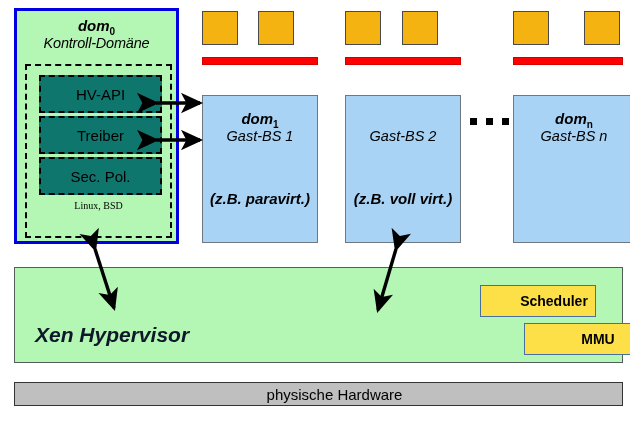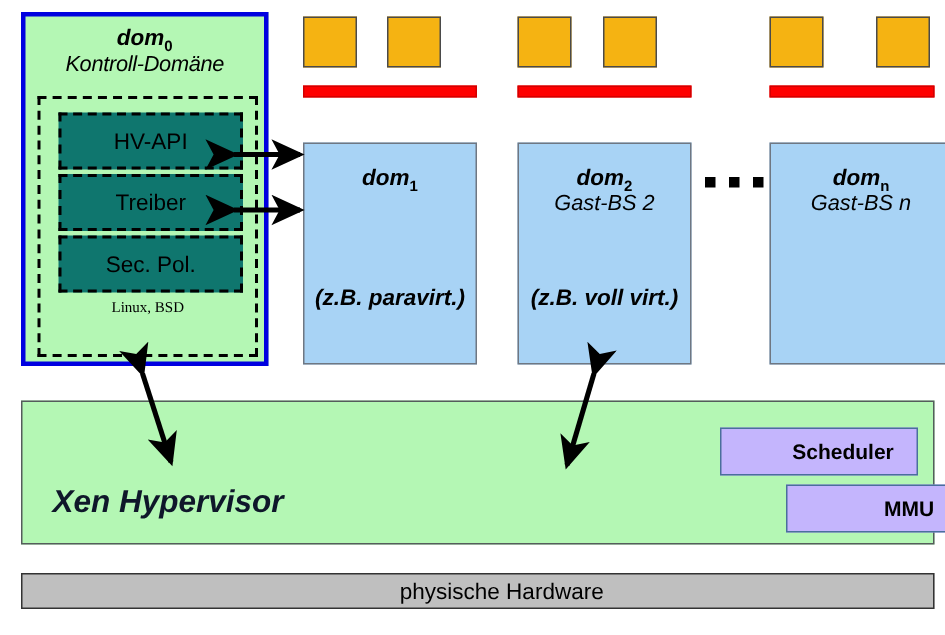--- a/index.html
+++ b/index.html
@@ -91,22 +91,22 @@
   
   .hv{
     left:14px;top:267px;width:609px;height:96px;
     background:#b4f7b4;border:1px solid #555c5c;
   }
   .hv-label{
     position:absolute;left:20px;top:55px;
     font-weight:bold;font-style:italic;font-size:21px;color:#0f172a;
   }
   .hv-mod{
-    background:#c4b5fd;border:1px solid #4a6f9c;
-    left:480px;width:132px;height:32px;
+    background:#fde047;border:1px solid #4a6f9c;
+    left:480px;width:116px;height:32px;
     display:flex;align-items:center;justify-content:center;
     font-weight:bold;font-size:14px;color:#000;
   }
   .hv-mod.m1{top:285px;}
   .hv-mod.m2{top:323px;margin-left:44px;}
 
   
   .hw{
     left:14px;top:382px;width:609px;height:24px;
     background:#bfbfbf;border:1px solid #333;
@@ -140,25 +140,25 @@
     <div class="dashed-outer">
       <div class="dash-box b1">HV-API</div>
       <div class="dash-box b2">Treiber</div>
       <div class="dash-box b3">Sec. Pol.</div>
       <div class="os-label">Linux, BSD</div>
     </div>
   </div>
 
   <div class="abs guest g1">
     <div class="g-title"><span>dom</span><sub>1</sub></div>
+    <div class="g-sub">Gast-BS 1</div>
     <div class="g-note">(z.B. paravirt.)</div>
   </div>
 
   <div class="abs guest g2">
-    <div class="g-title"><span>dom</span><sub>2</sub></div>
     <div class="g-sub">Gast-BS 2</div>
     <div class="g-note">(z.B. voll virt.)</div>
   </div>
 
   <div class="dots">
     <i></i>
     <i></i>
     <i></i>
   </div>
 

